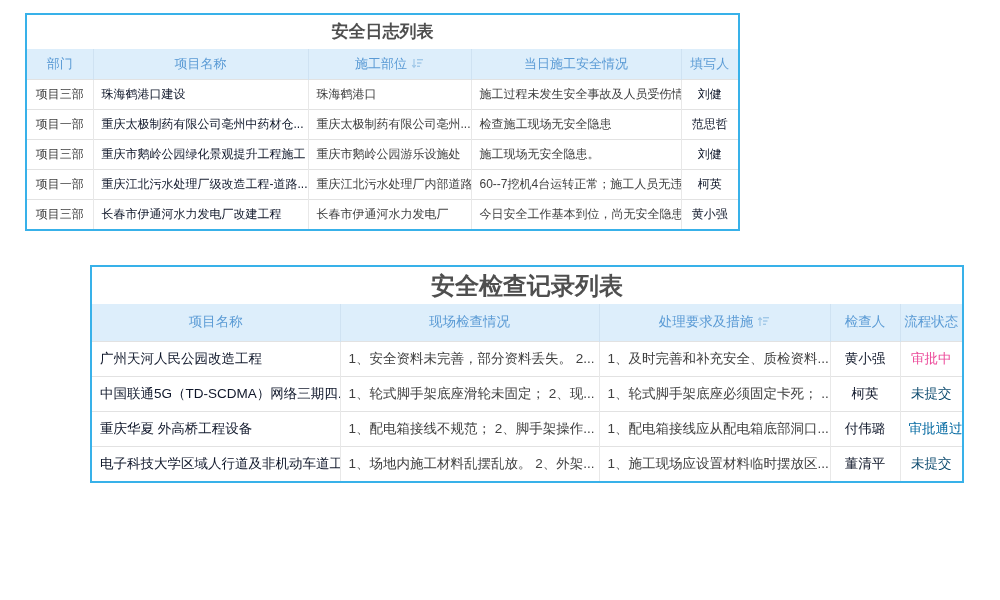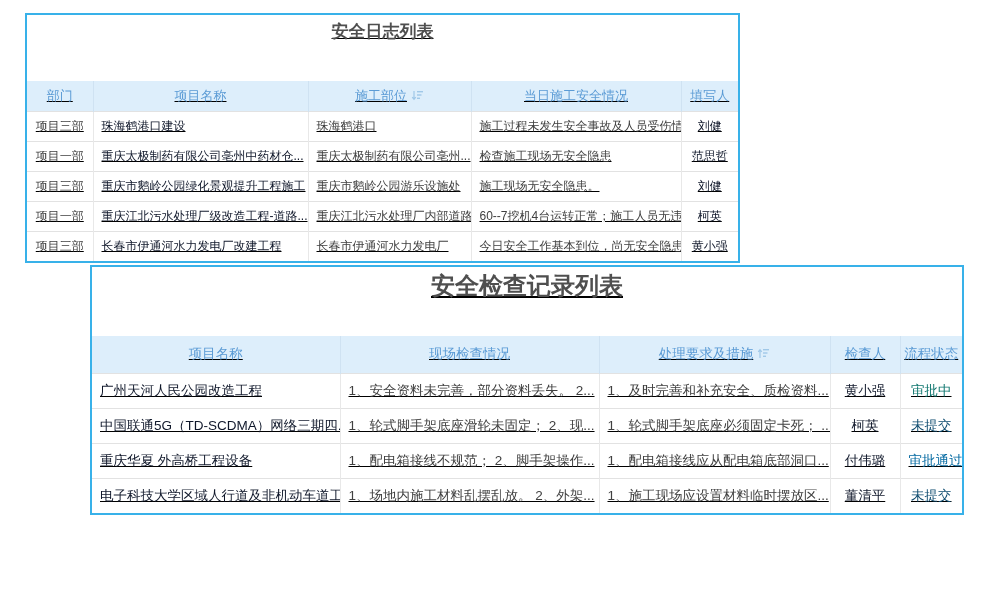--- a/index.html
+++ b/index.html
@@ -1,38 +1,38 @@
 <!DOCTYPE html>
 <html><head>
 <meta charset="utf-8">
 <style>
   html,body{margin:0;padding:0;background:#fff;width:1000px;height:600px;
     font-family:"Liberation Sans","DejaVu Sans",sans-serif;}
-  .tbl-wrap{position:absolute;border:2px solid #38b1e9;background:#fff;box-sizing:border-box;text-decoration:underline;}
+  .tbl-wrap{position:absolute;border:2px solid #38b1e9;background:#fff;box-sizing:border-box;}
   #log-wrap{left:25px;top:13px;width:715px;}
   #insp-wrap{left:90px;top:265px;width:874px;}
   .tbl-title{text-align:center;font-weight:bold;color:#4f4f4f;background:#fff;}
   #log-wrap .tbl-title{font-size:17px;line-height:34px;height:34px;}
   #insp-wrap .tbl-title{font-size:24px;line-height:37px;height:37px;}
-  table{border-collapse:collapse;table-layout:fixed;width:100%;margin-top:32px;}
+  table{border-collapse:collapse;table-layout:fixed;width:100%;}
   th,td{overflow:hidden;white-space:nowrap;text-overflow:clip;box-sizing:border-box;}
   th{background:#ddeefb;color:#5b9bd5;font-weight:normal;text-align:center;
      border-right:1px solid #cfe2f2;}
   th:last-child{border-right:none;}
   td{border-top:1px solid #e2e2e2;border-right:1px solid #e8e8e8;color:#404040;
      padding:0 8px;text-align:left;}
   td:last-child{border-right:none;}
   #log-wrap th{height:30px;font-size:13px;}
   #log-wrap td{height:30px;font-size:12px;}
   #insp-wrap th{height:37px;font-size:13.5px;}
   #insp-wrap td{height:35px;font-size:13.5px;}
   .center{text-align:center;}
   .link{color:#0f172a;cursor:pointer;}
   .sort-icon{vertical-align:-1px;margin-left:4px;}
-  .st-pending{color:#0f766e;}
+  .st-pending{color:#ec4899;}
   .st-unsubmitted{color:#0c4a6e;}
   .st-approved{color:#0369a1;}
 </style>
 </head>
 <body>
 
 <div id="log-wrap" class="tbl-wrap">
   <div class="tbl-title">安全日志列表</div>
   <table>
     <colgroup>

